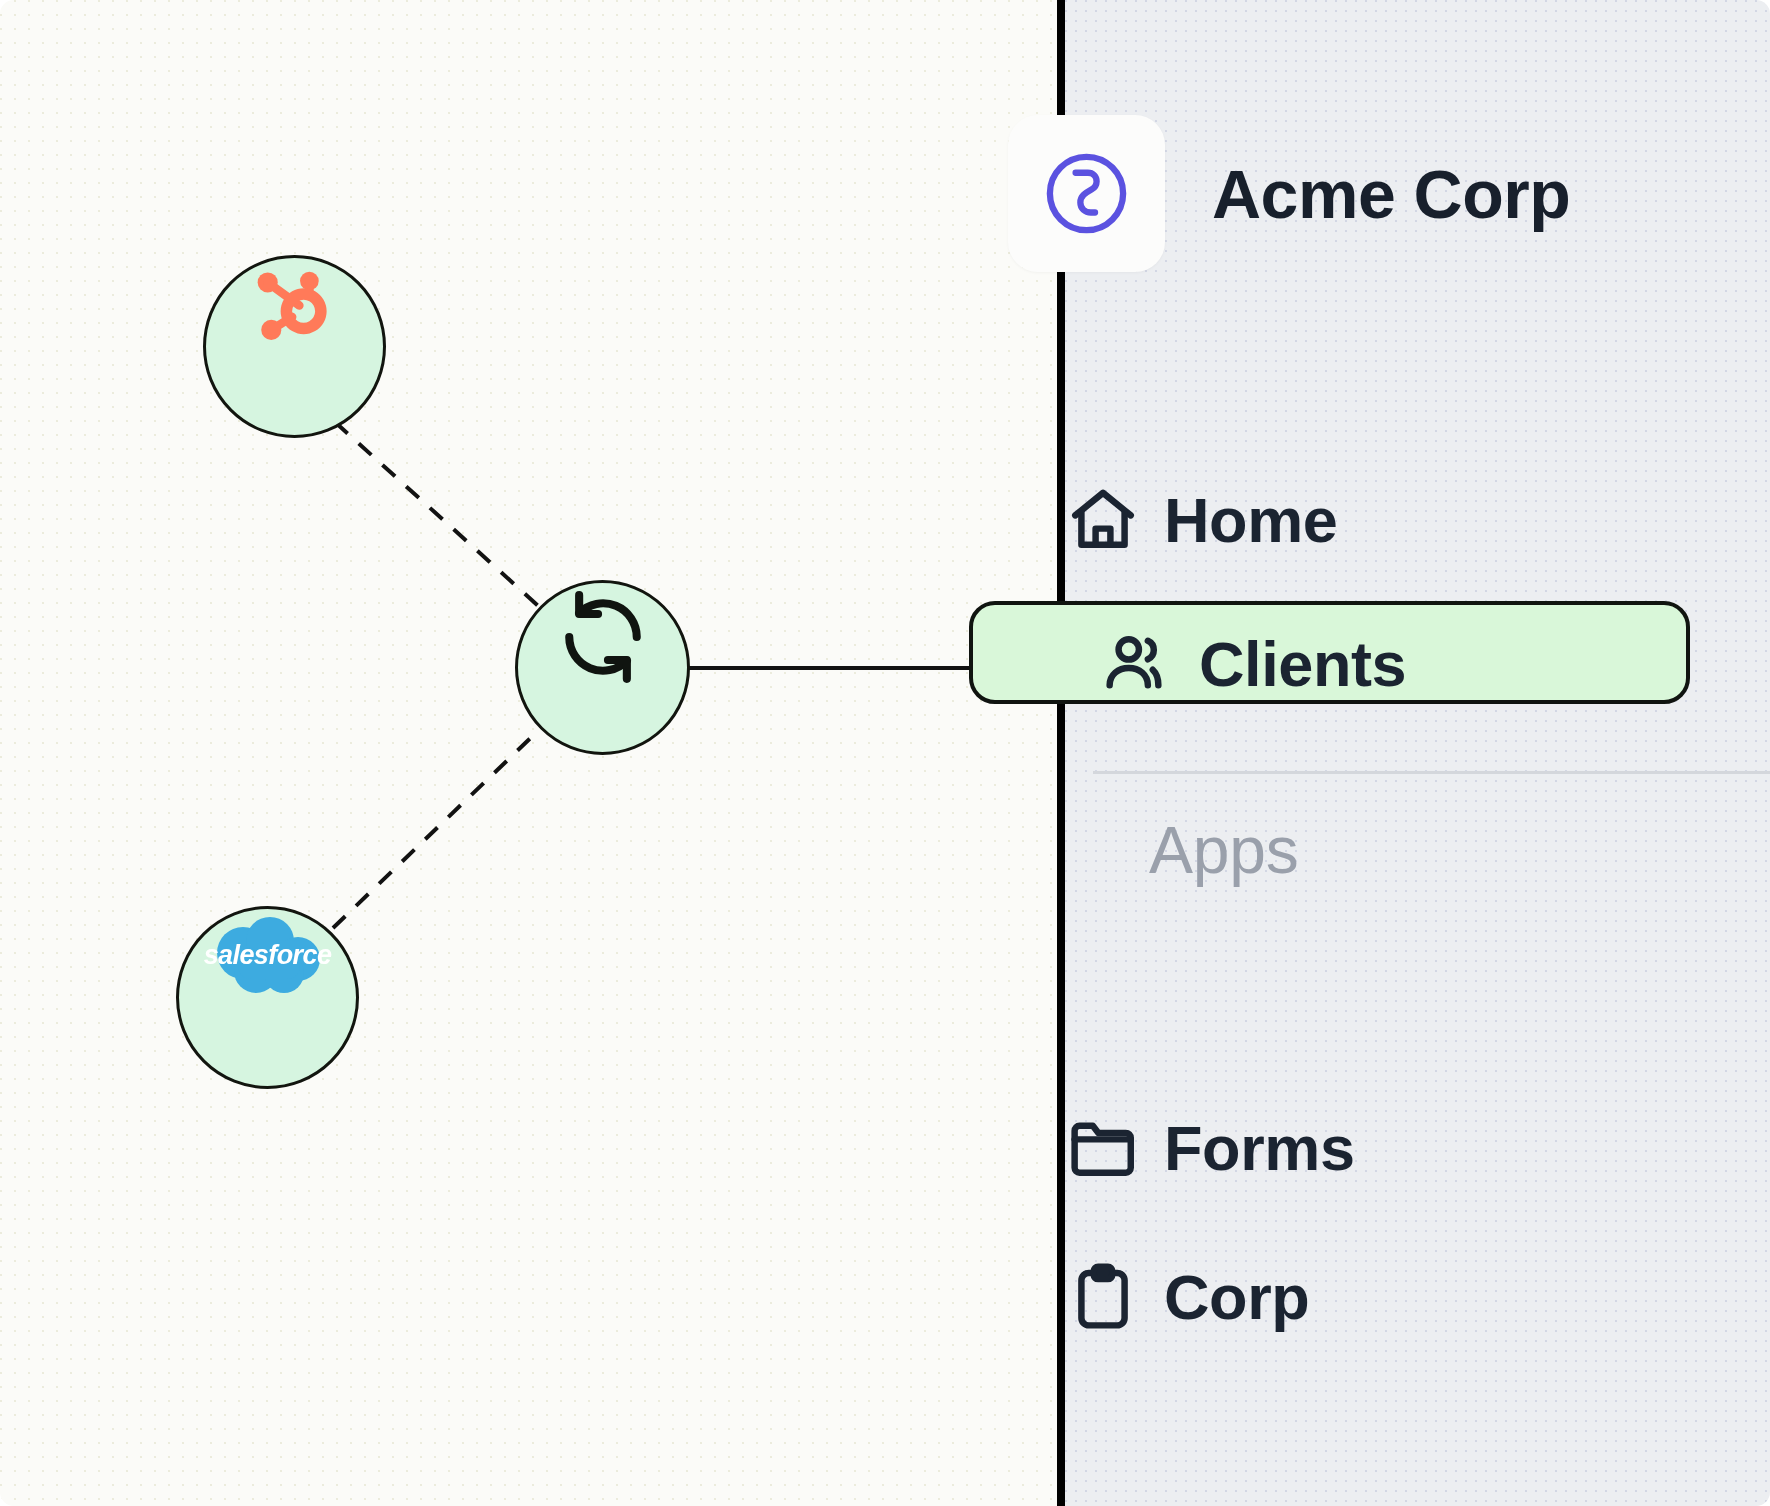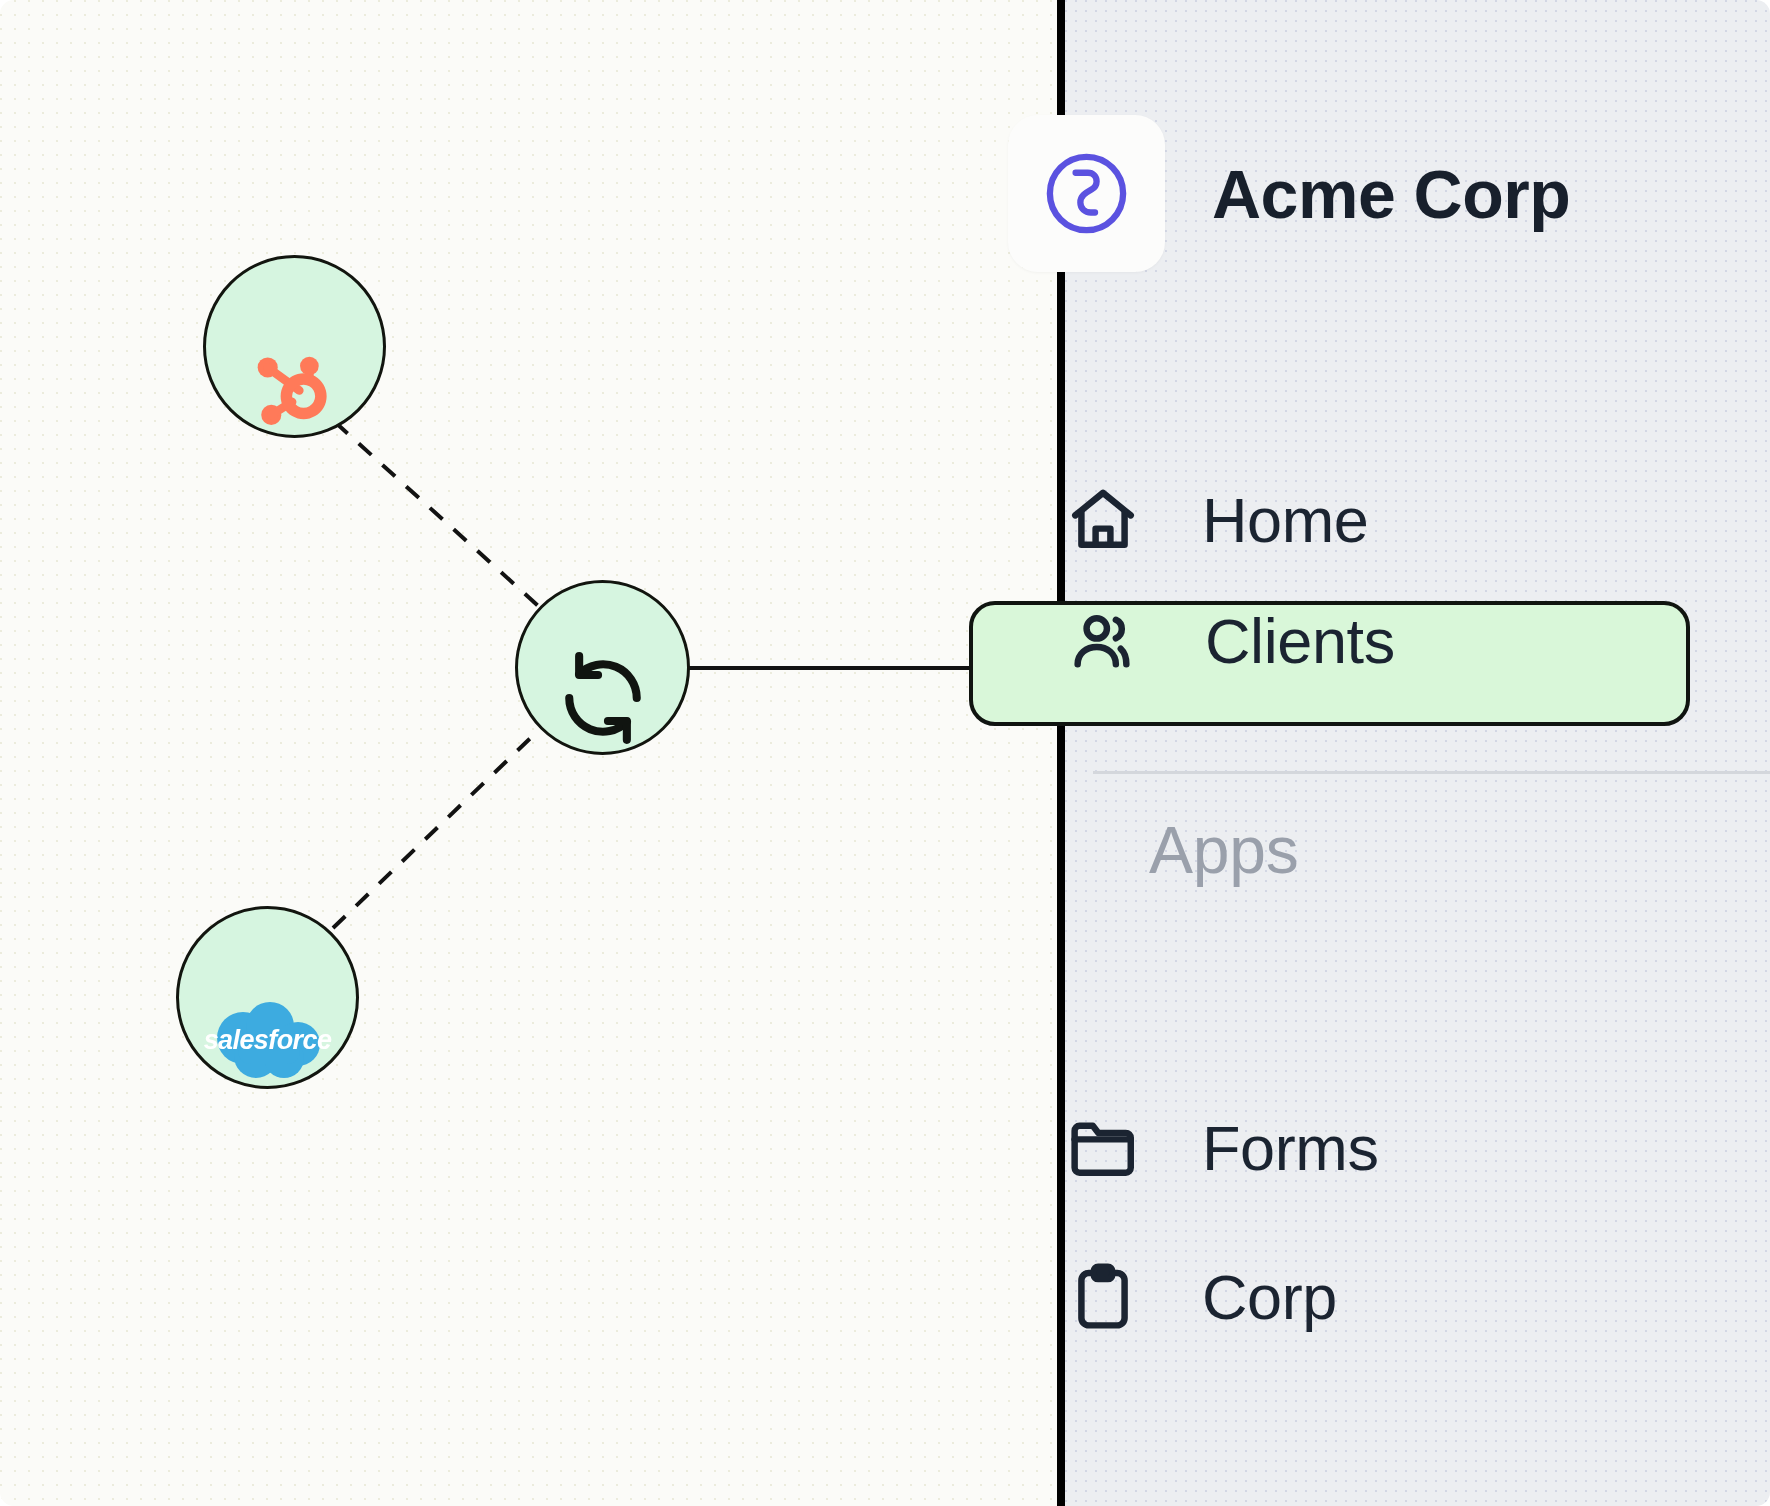--- a/index.html
+++ b/index.html
@@ -31,21 +31,21 @@
     position: absolute; left: 0; top: 0;
     width: 1057px; height: 1506px;
   }
 
   .node {
     position: absolute;
     border-radius: 50%;
     background: #d6f5e0;
     border: 3.5px solid #12150f;
     display: flex;
-    align-items: flex-end;
+    align-items: flex-start;
     justify-content: center;
   }
   #node-hubspot { left: 203px; top: 255px; width: 183px; height: 183px; }
   #node-salesforce { left: 176px; top: 906px; width: 183px; height: 183px; }
   #node-sync { left: 515px; top: 580px; width: 175px; height: 175px; }
 
   
   #sidebar {
     position: absolute;
     left: 1057px; top: 0;
@@ -86,42 +86,43 @@
     align-items: center;
     height: 122px;
   }
   .nav-icon {
     width: 74px; height: 74px;
     margin-left: 0px;
     display: flex; align-items: center; justify-content: center;
     flex: none;
   }
   .nav-label {
-    margin-left: 62px;
+    margin-left: 24px;
     font-size: 63px;
-    font-weight: 400;
+    font-weight: 700;
     color: #1b2431;
     white-space: nowrap;
     letter-spacing: -0.4px;
   }
 
   #nav-home      { left: 1px; top: 459px; }
   #nav-messages  { left: 1px; top: 938px; }
   #nav-files     { left: 1px; top: 1087px; }
   #nav-forms     { left: 1px; top: 1236px; }
 
   #nav-clients {
     position: absolute;
     left: -96px; top: 601px;
-    width: 721px; height: 125px;
+    width: 721px; height: 103px;
     background: #d9f7d9;
     border: 4px solid #101410;
     border-radius: 26px;
     display: flex;
-    align-items: flex-start;
+    align-items: flex-end;
+    padding-left: 32px;
   }
   #nav-clients .nav-icon { margin-left: 96px; }
 
   #divider {
     position: absolute;
     left: 28px; top: 771px;
     width: 685px; height: 3px;
     background: #d4d7dc;
   }
 

